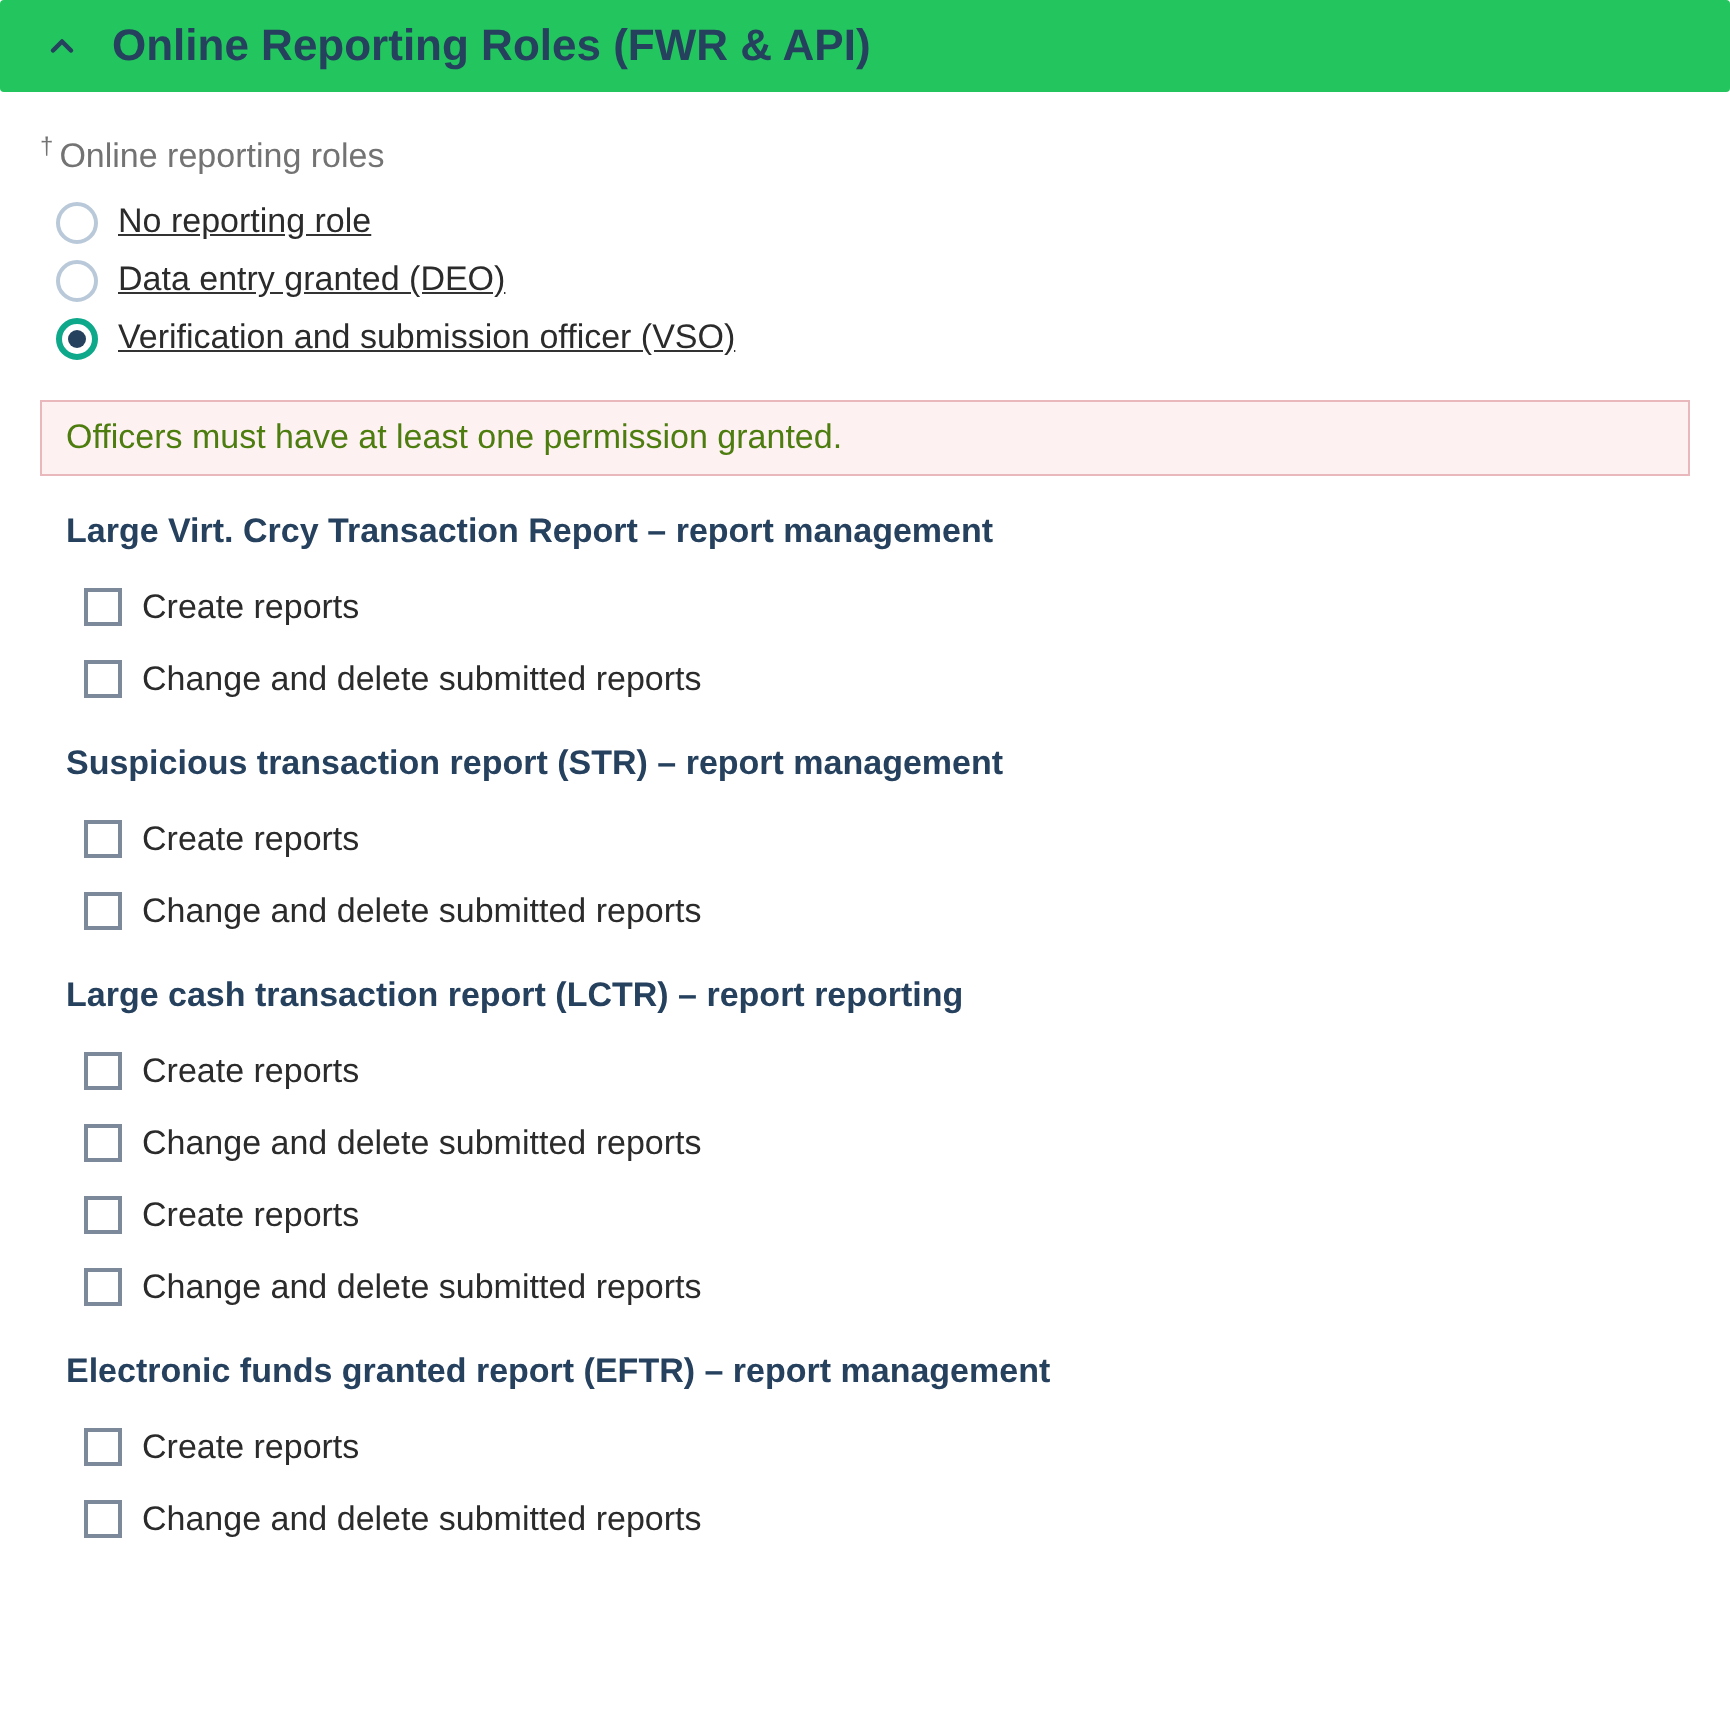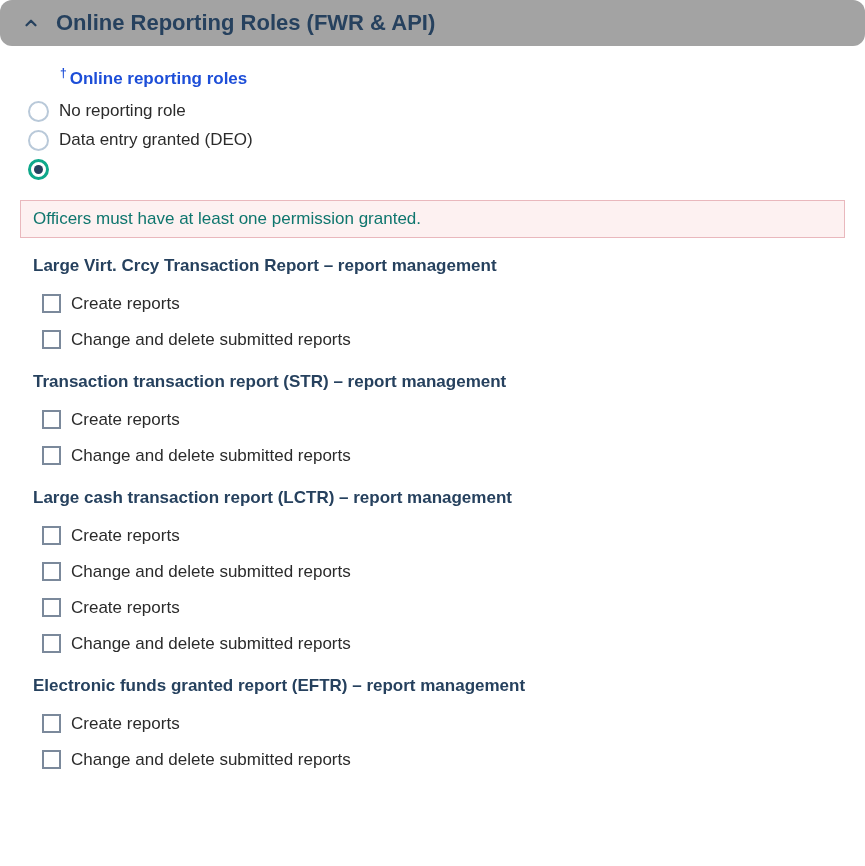--- a/index.html
+++ b/index.html
@@ -4,49 +4,48 @@
 <style>
   * { box-sizing: border-box; margin: 0; padding: 0; }
   body {
     font-family: "Segoe UI", Arial, sans-serif;
     background: #fff;
     color: #333;
     width: 865px;
     padding: 0;
   }
   .panel-header {
-    background: #a3a3a3;
+    background: #22c55e;
     display: flex;
     align-items: center;
     padding: 10px 20px;
-    border-radius: 12px;
+    border-radius: 2px;
     margin-bottom: 20px;
   }
   .panel-header .chev {
     width: 22px; height: 22px;
     display: inline-flex; align-items: center; justify-content: center;
     margin-right: 14px;
     color: #26415e;
     cursor: pointer;
   }
   .panel-title {
     color: #26415e;
     font-weight: 700;
     font-size: 22px;
   }
   .content { padding: 0 20px 20px 20px; }
   .field-label {
-    color: #1d4ed8;
-    font-weight: 700;
+    color: #737373;
+    font-weight: 400;
     font-size: 17px;
     margin-bottom: 8px;
-    margin-left: 40px;
   }
   .field-label .dagger { font-size: 12px; vertical-align: super; margin-right: 3px; }
-  .radio-group { margin-left: 8px; margin-bottom: 16px; }
+  .radio-group { margin-left: 8px; margin-bottom: 16px; text-decoration: underline; }
   .radio-row {
     display: flex;
     align-items: center;
     padding: 4px 0;
     cursor: pointer;
   }
   .radio {
     width: 21px; height: 21px;
     border-radius: 50%;
     border: 2px solid #b9c9d9;
@@ -60,21 +59,21 @@
   .radio.selected::after {
     content: "";
     width: 9px; height: 9px;
     background: #26415e;
     border-radius: 50%;
   }
   .radio-label { font-size: 17px; color: #2b2b2b; }
   .alert {
     border: 1px solid #e9b8bd;
     background: #fdf1f1;
-    color: #0f766e;
+    color: #4d7c0f;
     padding: 8px 12px;
     font-size: 17px;
     margin-bottom: 18px;
   }
   .section-title {
     color: #26415e;
     font-weight: 700;
     font-size: 17px;
     margin: 14px 0 10px 13px;
   }
@@ -115,46 +114,47 @@
     <div class="radio-row">
       <span class="radio"></span>
       <span class="radio-label">No reporting role</span>
     </div>
     <div class="radio-row">
       <span class="radio"></span>
       <span class="radio-label">Data entry granted (DEO)</span>
     </div>
     <div class="radio-row">
       <span class="radio selected"></span>
+      <span class="radio-label">Verification and submission officer (VSO)</span>
     </div>
   </div>
 
   <div class="alert">Officers must have at least one permission granted.</div>
 
   <div class="section-title">Large Virt. Crcy Transaction Report – report management</div>
   <div class="chk-row">
     <span class="chk"></span>
     <span class="chk-label">Create reports</span>
   </div>
   <div class="chk-row">
     <span class="chk"></span>
     <span class="chk-label">Change and delete submitted reports</span>
   </div>
 
-  <div class="section-title">Transaction transaction report (STR) – report management</div>
+  <div class="section-title">Suspicious transaction report (STR) – report management</div>
   <div class="chk-row">
     <span class="chk"></span>
     <span class="chk-label">Create reports</span>
   </div>
   <div class="chk-row">
     <span class="chk"></span>
     <span class="chk-label">Change and delete submitted reports</span>
   </div>
 
-  <div class="section-title">Large cash transaction report (LCTR) – report management</div>
+  <div class="section-title">Large cash transaction report (LCTR) – report reporting</div>
   <div class="chk-row">
     <span class="chk"></span>
     <span class="chk-label">Create reports</span>
   </div>
   <div class="chk-row">
     <span class="chk"></span>
     <span class="chk-label">Change and delete submitted reports</span>
   </div>
 
   <div class="chk-row">

